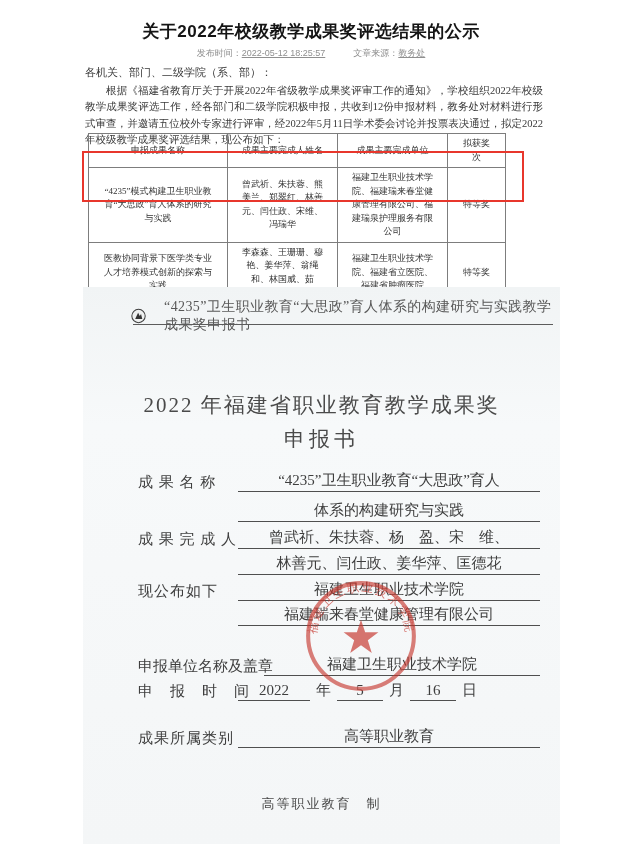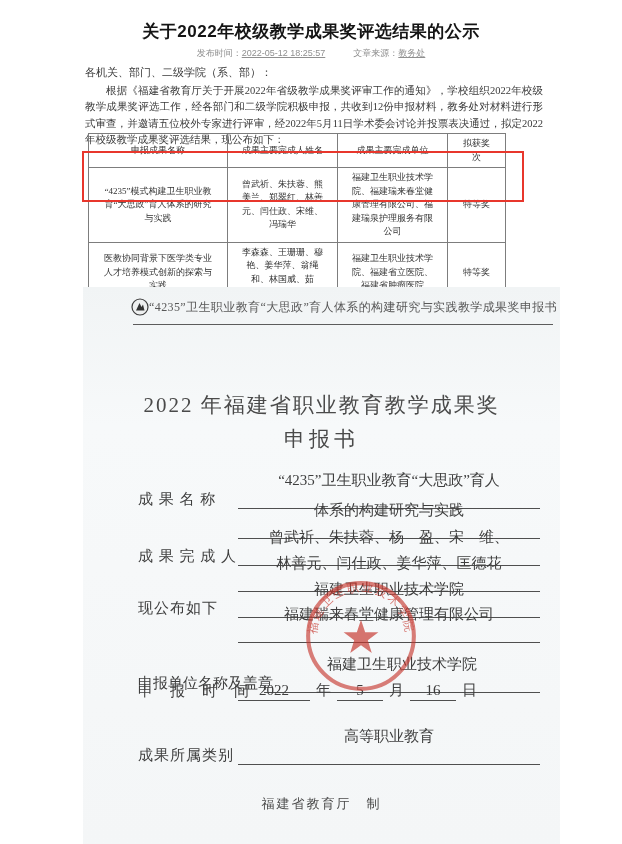--- a/index.html
+++ b/index.html
@@ -29,33 +29,33 @@
   th{height:14px;}
   td{height:38px;}
 
   .red-box{position:absolute;top:151px;left:82px;width:438px;height:47px;
     border:2px solid #e8362c;pointer-events:none;}
 
   .scan{position:absolute;top:287px;left:83px;width:477px;height:557px;
     background:linear-gradient(180deg,#f1f4f5 0%,#f7f9fa 25%,#f4f6f7 100%);
     font-family:"Liberation Serif",serif;color:#3e3e3e;}
   .scan-header{position:absolute;top:11px;left:48px;display:flex;align-items:center;}
-  .scan-header-text{font-size:12px;color:#585858;margin-left:0;letter-spacing:.4px;}
+  .scan-header-text{font-size:14px;color:#585858;margin-left:18px;letter-spacing:.4px;}
   .scan-hr{position:absolute;top:37px;left:50px;width:420px;border-top:1px solid #5c5c5c;}
   .scan-title1{position:absolute;top:104px;left:0;width:100%;text-align:center;
     font-size:21px;color:#4a4a4a;letter-spacing:2px;}
   .scan-title2{position:absolute;top:138px;left:0;width:100%;text-align:center;
     font-size:21px;color:#4a4a4a;letter-spacing:4px;}
 
   .fline{position:absolute;left:55px;width:402px;display:flex;font-size:15px;
     color:#3e3e3e;align-items:flex-end;}
   .flabel{white-space:pre;flex:none;width:100px;letter-spacing:1px;}
   .flabel.wide{width:126px;letter-spacing:0;}
   .fval{flex:1;border-bottom:1px solid #4f4f4f;text-align:center;
-    padding-bottom:18px;white-space:pre;}
+    padding-bottom:1px;white-space:pre;}
   .dseg{border-bottom:1px solid #4f4f4f;text-align:center;padding-bottom:1px;}
   .dseg.y{width:72px;} .dseg.m{width:46px;} .dseg.d{width:46px;}
   .dunit{padding:0 6px 1px 6px;white-space:pre;}
 
   .seal{position:absolute;left:217px;top:288px;width:122px;height:122px;
     opacity:.85;pointer-events:none;}
   .scan-footer{position:absolute;top:508px;left:0;width:100%;text-align:center;
     font-size:13px;color:#4a4a4a;letter-spacing:2px;}
 </style>
 </head>
@@ -176,16 +176,16 @@
       <defs>
         <path id="sealArc" d="M 18.7,75 A 44,44 0 1 1 101.3,75" fill="none"></path>
       </defs>
       <circle cx="60" cy="60" r="52" fill="none" stroke="#c5372e" stroke-width="4" stroke-opacity="0.75"></circle>
       <polygon points="60,44 55.9,56.3 42.9,56.4 53.3,64.2 49.4,76.6 60,69 70.6,76.6 66.7,64.2 77.1,56.4 64.1,56.3" fill="#c5372e" fill-opacity="0.8"></polygon>
       <text font-size="11.5" fill="#c5372e" fill-opacity="0.8" letter-spacing="2" font-family="Liberation Serif, serif">
         <textPath href="#sealArc" startOffset="50%" text-anchor="middle">福建卫生职业技术学院</textPath>
       </text>
     </svg>
 
-    <div class="scan-footer">福建省教育厅　制</div>
+    <div class="scan-footer">高等职业教育　制</div>
   </div>
 
 </div>
 
 </body></html>

